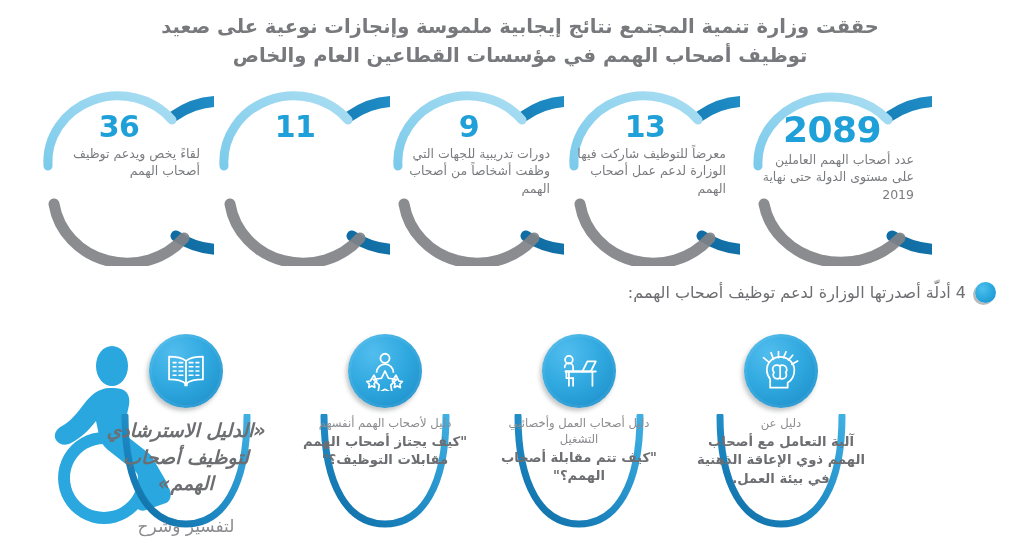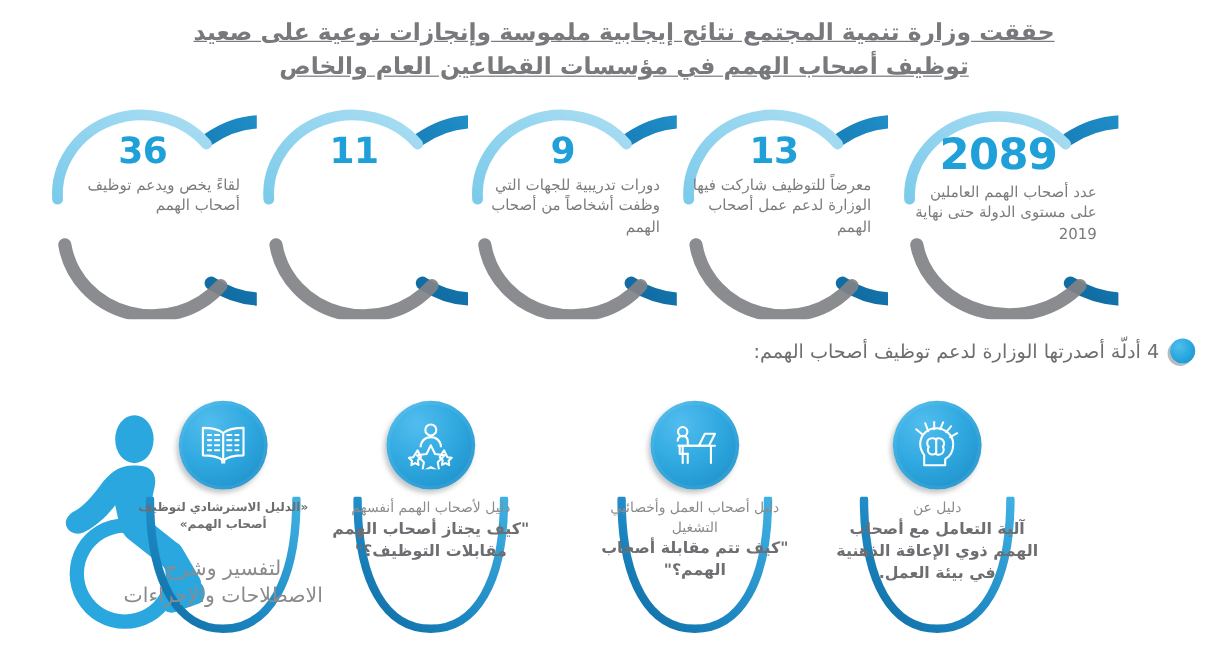--- a/index.html
+++ b/index.html
@@ -17,21 +17,20 @@
   
   .headline{
     position:absolute;
     left:140px; top:12px; width:760px;
     text-align:center;
     font-size:19.5px;
     font-weight:bold;
     line-height:1.5;
     color:#78797c;
     letter-spacing:0px;
-    text-decoration:underline;
   }
 
   
   .stats{position:absolute; left:0; top:86px; width:992px; height:180px;}
   .stat{
     position:absolute;
     top:0;
     width:190px;height:180px;
   }
   .stat .ring{
@@ -106,21 +105,21 @@
   }
   .guide .sub{
     font-size:11.6px;line-height:1.36;color:#8a8b8e;font-weight:normal;
   }
   .guide .main{
     font-size:13.2px;line-height:1.4;color:#6d6e71;font-weight:bold;margin-top:1px;
   }
   .guide .sub2{
     font-size:17px;line-height:1.36;color:#8a8b8e;font-weight:normal;margin-top:18px;
   }
-  .guide.g1 .main{font-size:10px;}
+  .guide.g1 .main{font-size:19px;font-style:italic;}
 </style>
 </head>
 <body>
 
 <div class="stage">
 
   <div class="headline">حققت وزارة تنمية المجتمع نتائج إيجابية ملموسة وإنجازات نوعية على صعيد توظيف أصحاب الهمم في مؤسسات القطاعين العام والخاص</div>
 
   <div class="stats">
 
@@ -252,21 +251,21 @@
         </defs>
         <path d="M152 2 C152 72 128 110 91 110 C54 110 30 72 30 2" fill="none" stroke="url(#ga)" stroke-width="7" stroke-linecap="round"></path>
       </svg>
       <div class="txt">
         <div class="sub"></div>
         <div class="main">«الدليل الاسترشادي لتوظيف أصحاب الهمم»</div>
         <div class="sub2">لتفسير وشرح الاصطلاحات والإجراءات</div>
       </div>
     </div>
 
-    <div class="guide g2" style="right:574px;">
+    <div class="guide g2" style="right:548px;">
       <div class="icon">
         <svg viewBox="0 0 52 46" width="44" height="40">
           <g fill="none" stroke="#ffffff" stroke-width="2.1" stroke-linejoin="round">
             <circle cx="26" cy="8" r="5.4"></circle>
             <path d="M16 25 c0 -6 4.5 -10 10 -10 c5.5 0 10 4 10 10"></path>
           </g>
           <g fill="none" stroke="#ffffff" stroke-width="2" stroke-linejoin="round">
             <path d="M26 23 l4.2 8.6 l9.5 1.4 l-6.9 6.7 l1.6 9.4 l-8.4 -4.4 l-8.4 4.4 l1.6 -9.4 l-6.9 -6.7 l9.5 -1.4 z"></path>
             <path d="M13 28 l3.3 6.8 l-3.1 3 l0.8 4.6 l-3.5 -1.8 l-3.7 2 l0.7 -4.2 l-3.1 -3 l4.3 -0.6 z"></path>
             <path d="M39 28 l3.3 6.8 l4.3 0.6 l-3.1 3 l0.7 4.2 l-3.7 -2 l-3.5 1.8 l0.8 -4.6 l-3.1 -3 z"></path>

